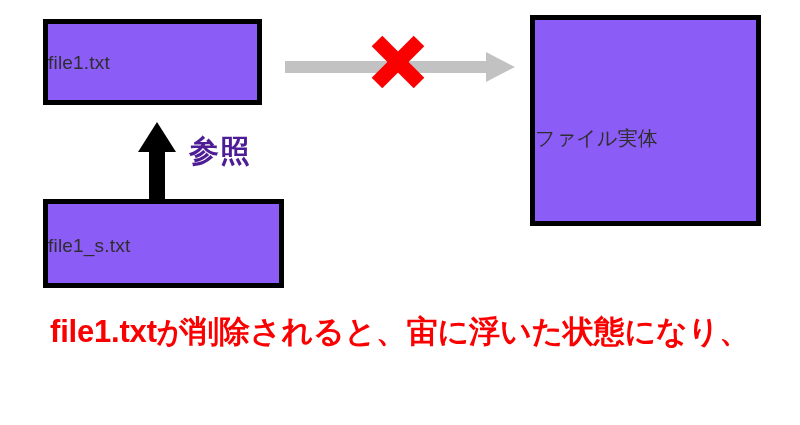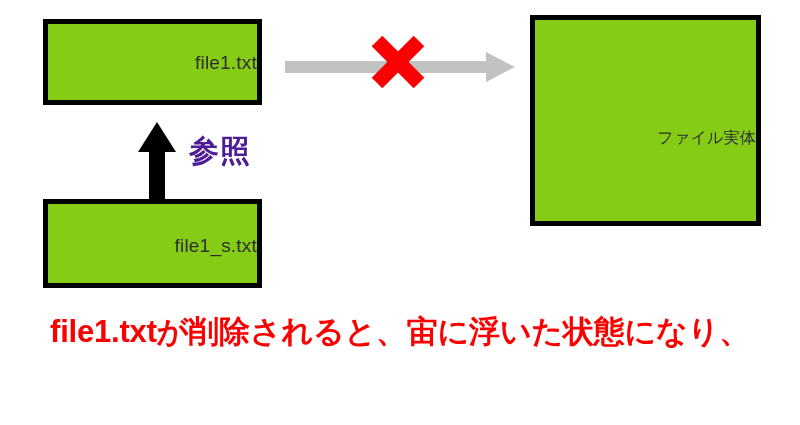--- a/index.html
+++ b/index.html
@@ -20,25 +20,25 @@
     left: 0;
     top: 0;
     width: 800px;
     height: 425px;
   }
 
   
   .box {
     position: absolute;
     box-sizing: border-box;
-    background: #84cc16;
+    background: #8b5cf6;
     border: 5px solid #000000;
     display: flex;
     align-items: center;
-    justify-content: flex-end;
+    justify-content: flex-start;
   }
   .box-label {
     color: #2e2e2e;
     font-size: 19px;
     font-weight: 500;
     letter-spacing: 0.2px;
     white-space: nowrap;
   }
 
   #box-file1 {
@@ -48,38 +48,38 @@
     height: 86px;
   }
   #box-file1 .box-label {
     position: relative;
     top: 1px;
   }
 
   #box-file1s {
     left: 43px;
     top: 199px;
-    width: 219px;
+    width: 241px;
     height: 89px;
   }
   #box-file1s .box-label {
     position: relative;
     top: 2px;
   }
 
   #box-entity {
     left: 530px;
     top: 15px;
     width: 231px;
     height: 211px;
   }
   #box-entity .box-label {
     position: relative;
     top: 18px;
-    font-size: 16px;
+    font-size: 20px;
   }
 
   
   .svg-layer {
     position: absolute;
     left: 0;
     top: 0;
     width: 800px;
     height: 425px;
     pointer-events: none;

